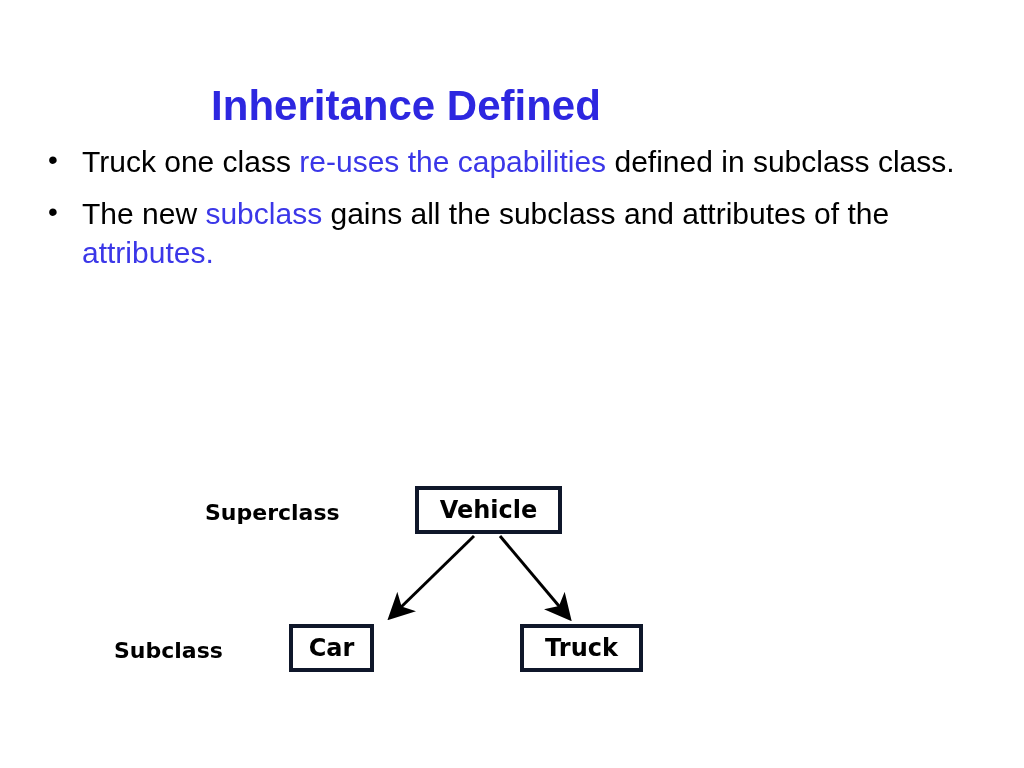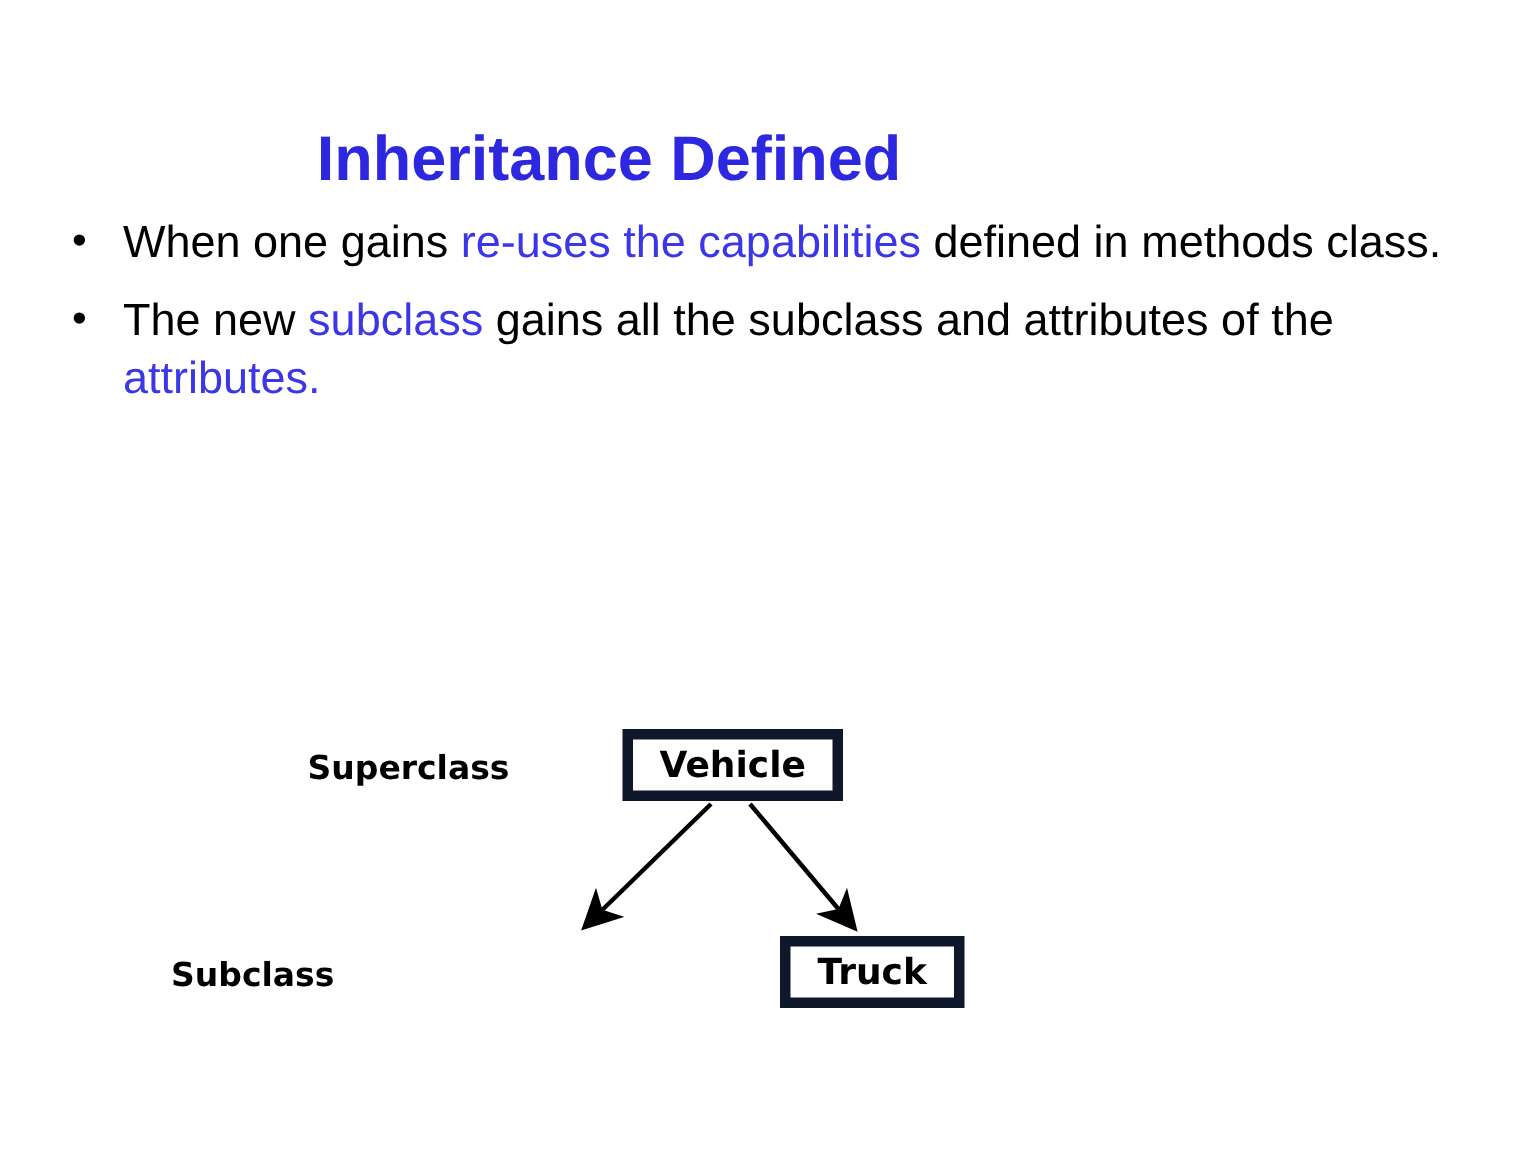--- a/index.html
+++ b/index.html
@@ -75,21 +75,21 @@
   .label-superclass {
     left: 205px;
     top: 40px;
   }
   .label-subclass {
     left: 114px;
     top: 178px;
   }
   .node {
     position: absolute;
-    border: 7px solid #0f172a;
+    border: 4px solid #0f172a;
     background: #ffffff;
     font-family: "DejaVu Sans", sans-serif;
     font-size: 24px;
     font-weight: bold;
     color: #000000;
     display: flex;
     align-items: center;
     justify-content: center;
     box-sizing: border-box;
   }
@@ -123,21 +123,21 @@
 <body>
 
 <div class="slide">
 
   <div class="slide-title">Inheritance Defined</div>
 
   <div class="bullets">
 
     <div class="bullet">
       <span class="dot">•</span>
-      <span><span>When one gains </span><span class="hl">re-uses the capabilities</span><span> defined in methods class.</span></span>
+      <span><span>Truck one class </span><span class="hl">re-uses the capabilities</span><span> defined in subclass class.</span></span>
     </div>
 
     <div class="bullet">
       <span class="dot">•</span>
       <span><span>The new </span><span class="hl">subclass</span><span> gains all the subclass and attributes of the </span><span class="hl">attributes.</span></span>
     </div>
 
   </div>
 
   <div class="diagram">
@@ -149,17 +149,18 @@
         </marker>
       </defs>
       <line x1="474" y1="76" x2="396" y2="152" stroke="#000000" stroke-width="3" marker-end="url(#arrowhead)"></line>
       <line x1="500" y1="76" x2="564" y2="152" stroke="#000000" stroke-width="3" marker-end="url(#arrowhead)"></line>
     </svg>
 
     <div class="label label-superclass">Superclass</div>
     <div class="label label-subclass">Subclass</div>
 
     <div class="node node-vehicle">Vehicle</div>
+    <div class="node node-car">Car</div>
     <div class="node node-truck">Truck</div>
 
   </div>
 
 </div>
 
 </body></html>

